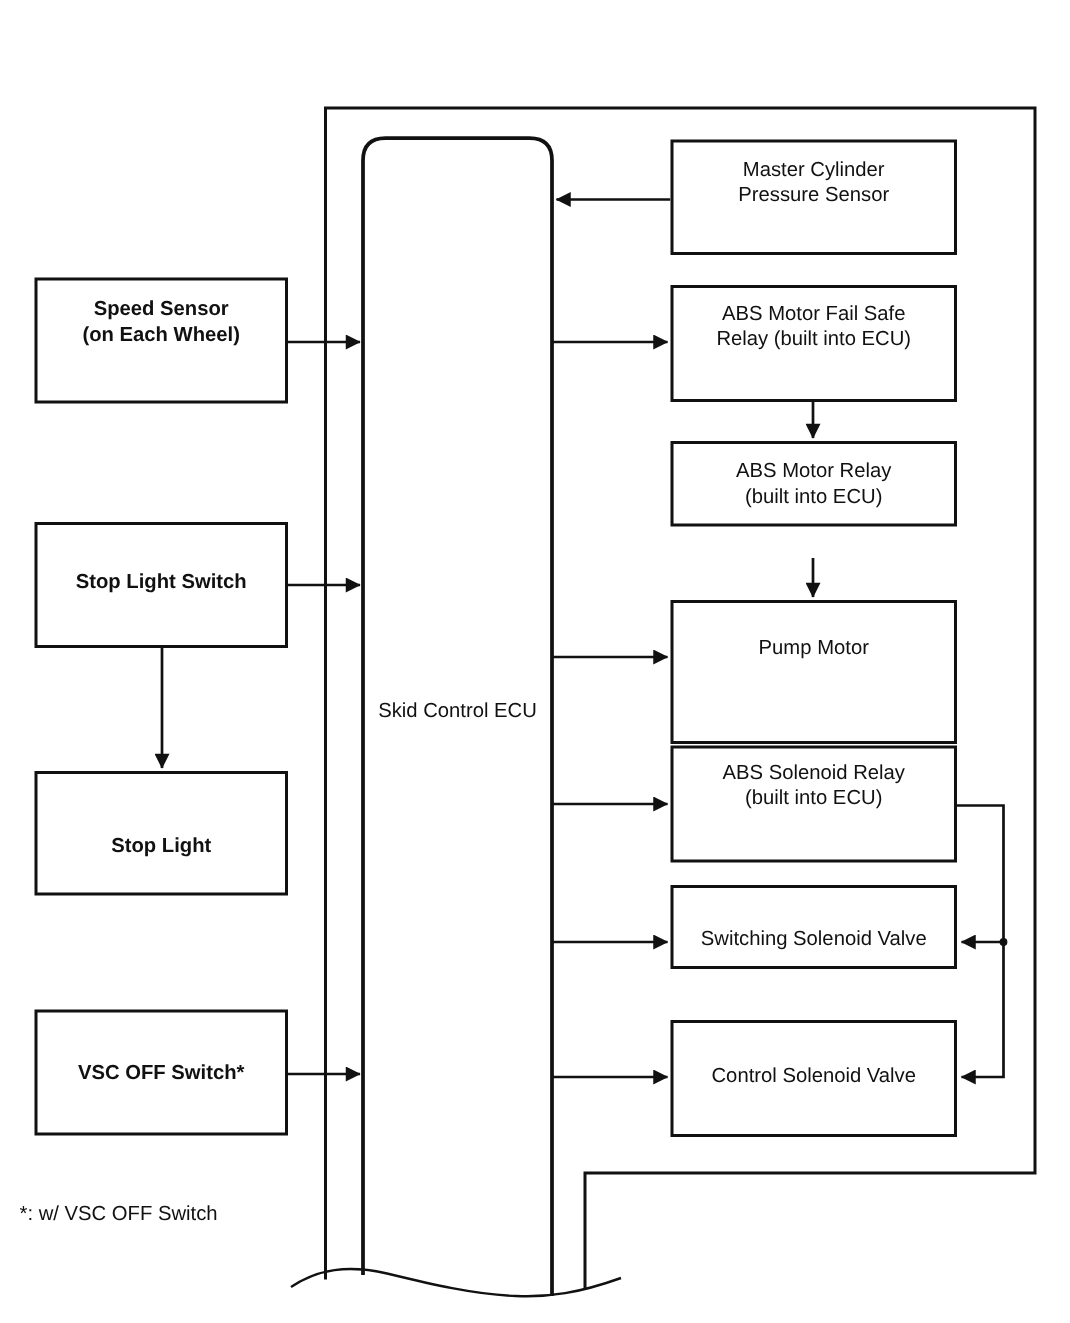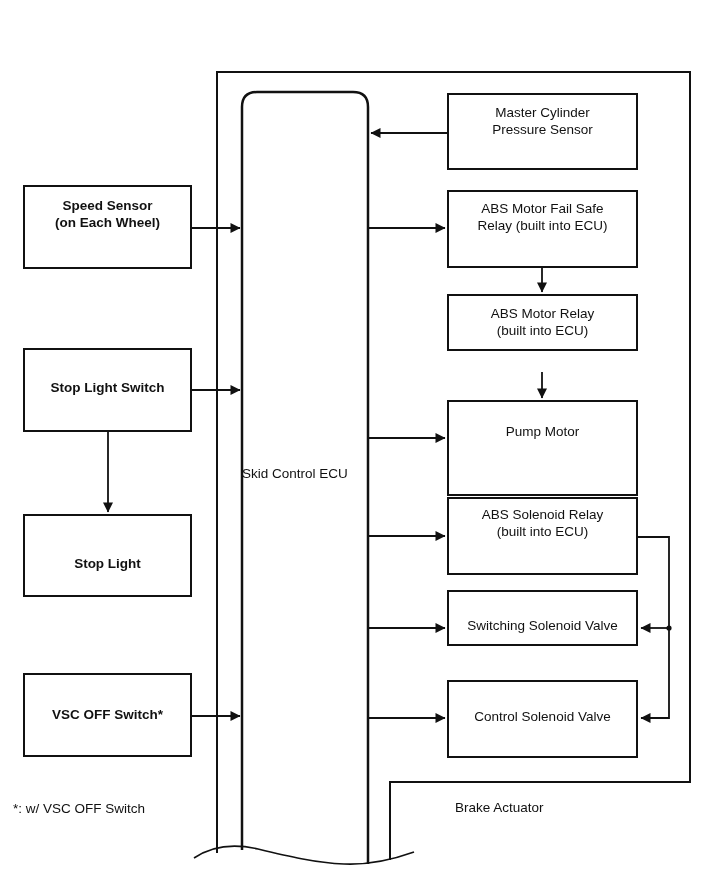--- a/index.html
+++ b/index.html
@@ -29,21 +29,21 @@
   }
   .node-left  { left: 23px;  width: 169px; font-weight: bold; }
   .node-right { left: 447px; width: 191px; }
   .lbl {
     display: inline-block;
     text-align: center;
     white-space: pre-line;
   }
   .floating-label {
     position: absolute;
-    text-align: left;
+    text-align: center;
     white-space: nowrap;
   }
 </style>
 </head>
 <body>
 
 <div id="canvas">
 
   <svg id="wires" viewBox="0 0 713 882" xmlns="http://www.w3.org/2000/svg" fill="none" stroke="#111111" stroke-width="1.8">
     <defs>
@@ -136,17 +136,16 @@
   </div>
   <div class="node node-right" style="top:590px;height:56px">
     <span class="lbl" style="margin-top:25px">Switching Solenoid Valve</span>
   </div>
   <div class="node node-right" style="top:680px;height:78px">
     <span class="lbl" style="margin-top:26px">Control Solenoid Valve</span>
   </div>
 
   <div class="floating-label" style="left:242px;top:465px;width:126px">Skid Control ECU</div>
 
-  <div class="floating-label" style="left:455px;top:799px;width:150px">Brake Actuator</div>
 
   <div class="floating-label" style="left:13px;top:800px;text-align:left">*: w/ VSC OFF Switch</div>
 
 </div>
 
 </body></html>

